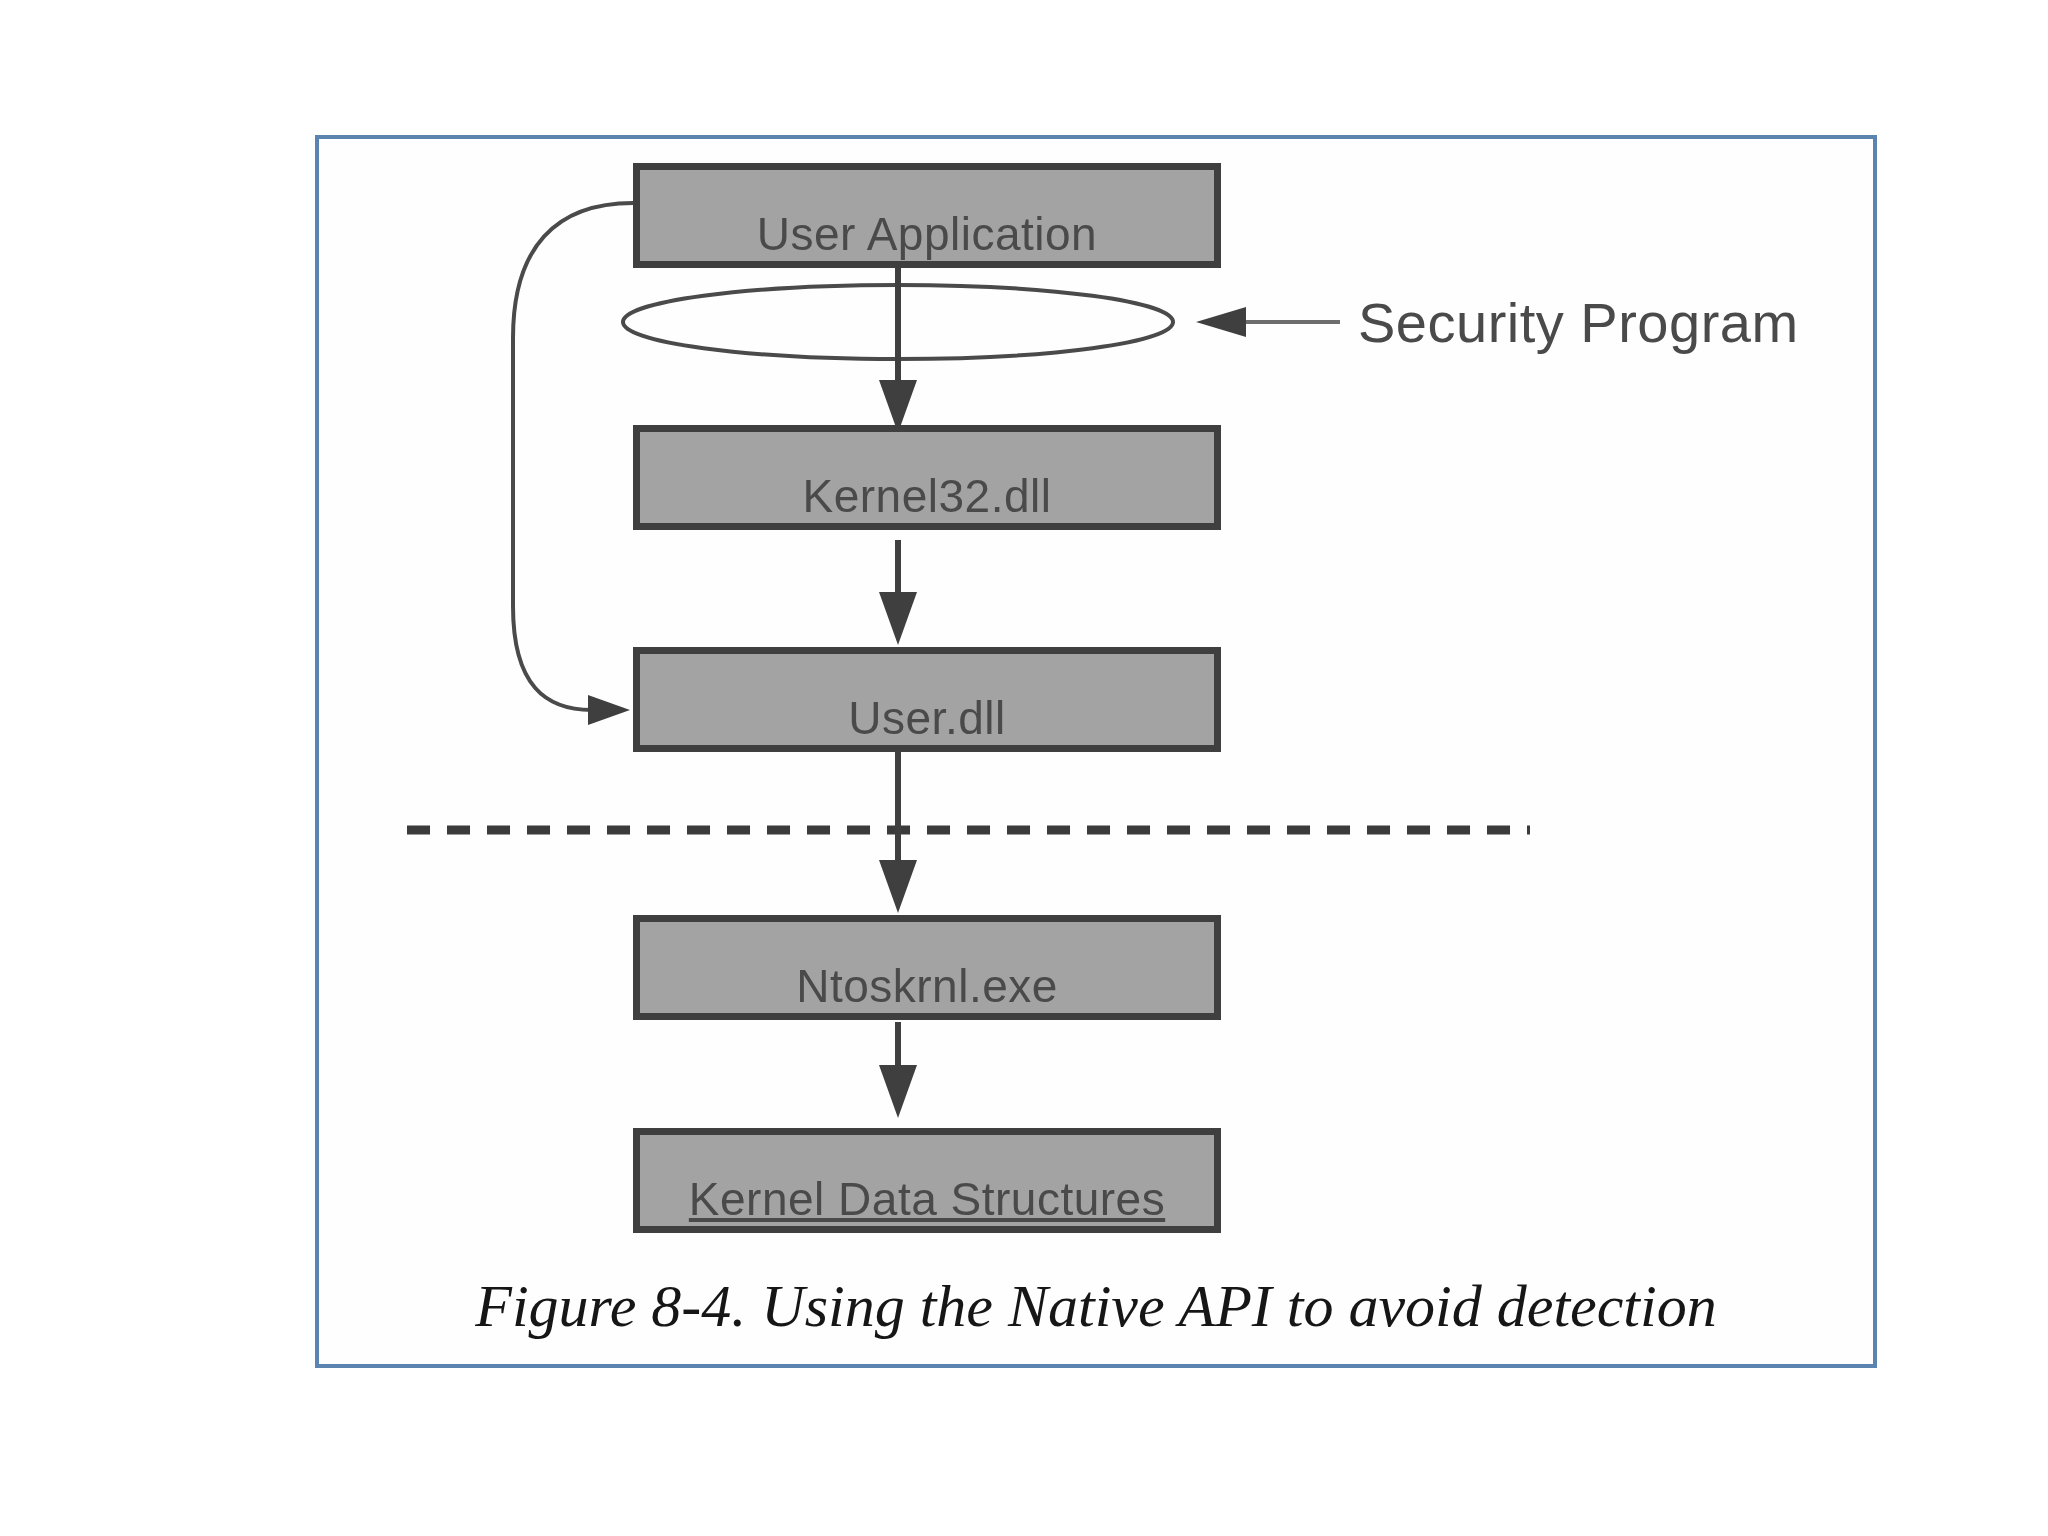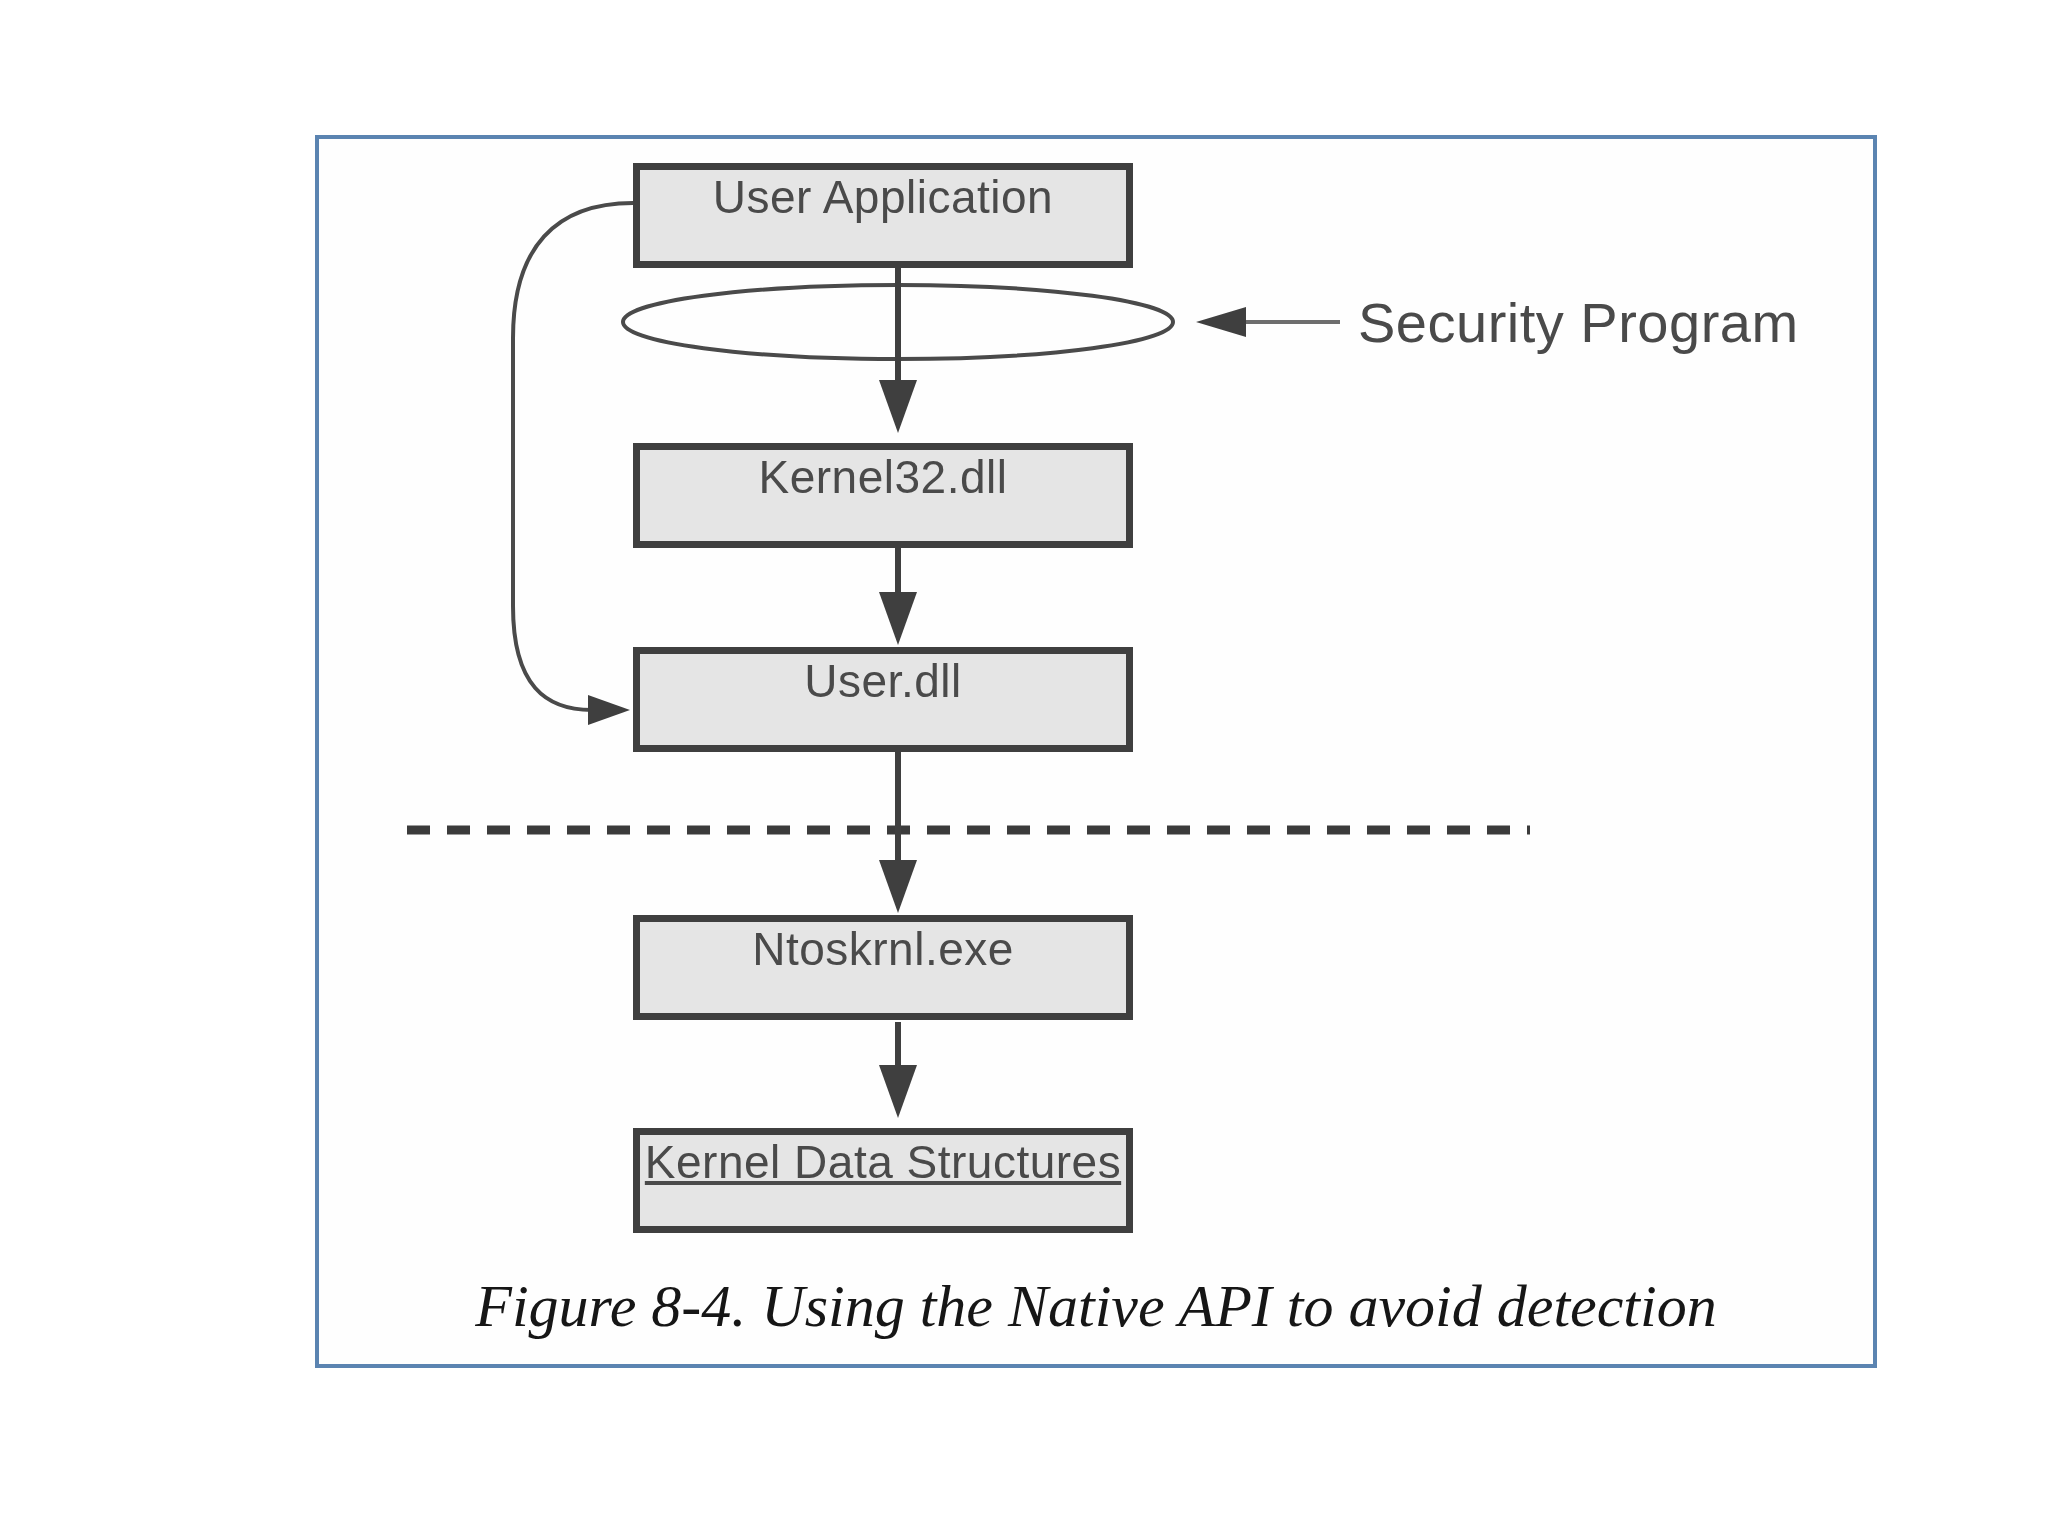--- a/index.html
+++ b/index.html
@@ -18,31 +18,31 @@
     border:4px solid #5b84b1;
     background:#fefefe;
   }
   svg.diagram {
     position:absolute; left:0; top:0;
     width:2048px; height:1536px;
     pointer-events:none;
   }
   .node {
     position:absolute;
-    left:633px; width:500px; height:105px;
+    left:633px; width:588px; height:105px;
     box-sizing:border-box;
     border:7px solid #3f3f3f;
-    background:#e5e5e5;
-    display:flex; align-items:flex-start; justify-content:center;
+    background:#a3a3a3;
+    display:flex; align-items:flex-end; justify-content:center;
     font-size:46px; color:#4a4a4a;
     letter-spacing:0.5px;
     white-space:nowrap;
   }
   .n0 { top:163px; }
-  .n1 { top:443px; }
+  .n1 { top:425px; }
   .n2 { top:647px; }
   .n3 { top:915px; }
   .n4 { top:1128px;text-decoration:underline; }
   .security-label {
     position:absolute;
     left:1358px; top:286px; height:72px;
     display:flex; align-items:center;
     font-size:56px; color:#4a4a4a;
     letter-spacing:0.5px;
     white-space:nowrap;

